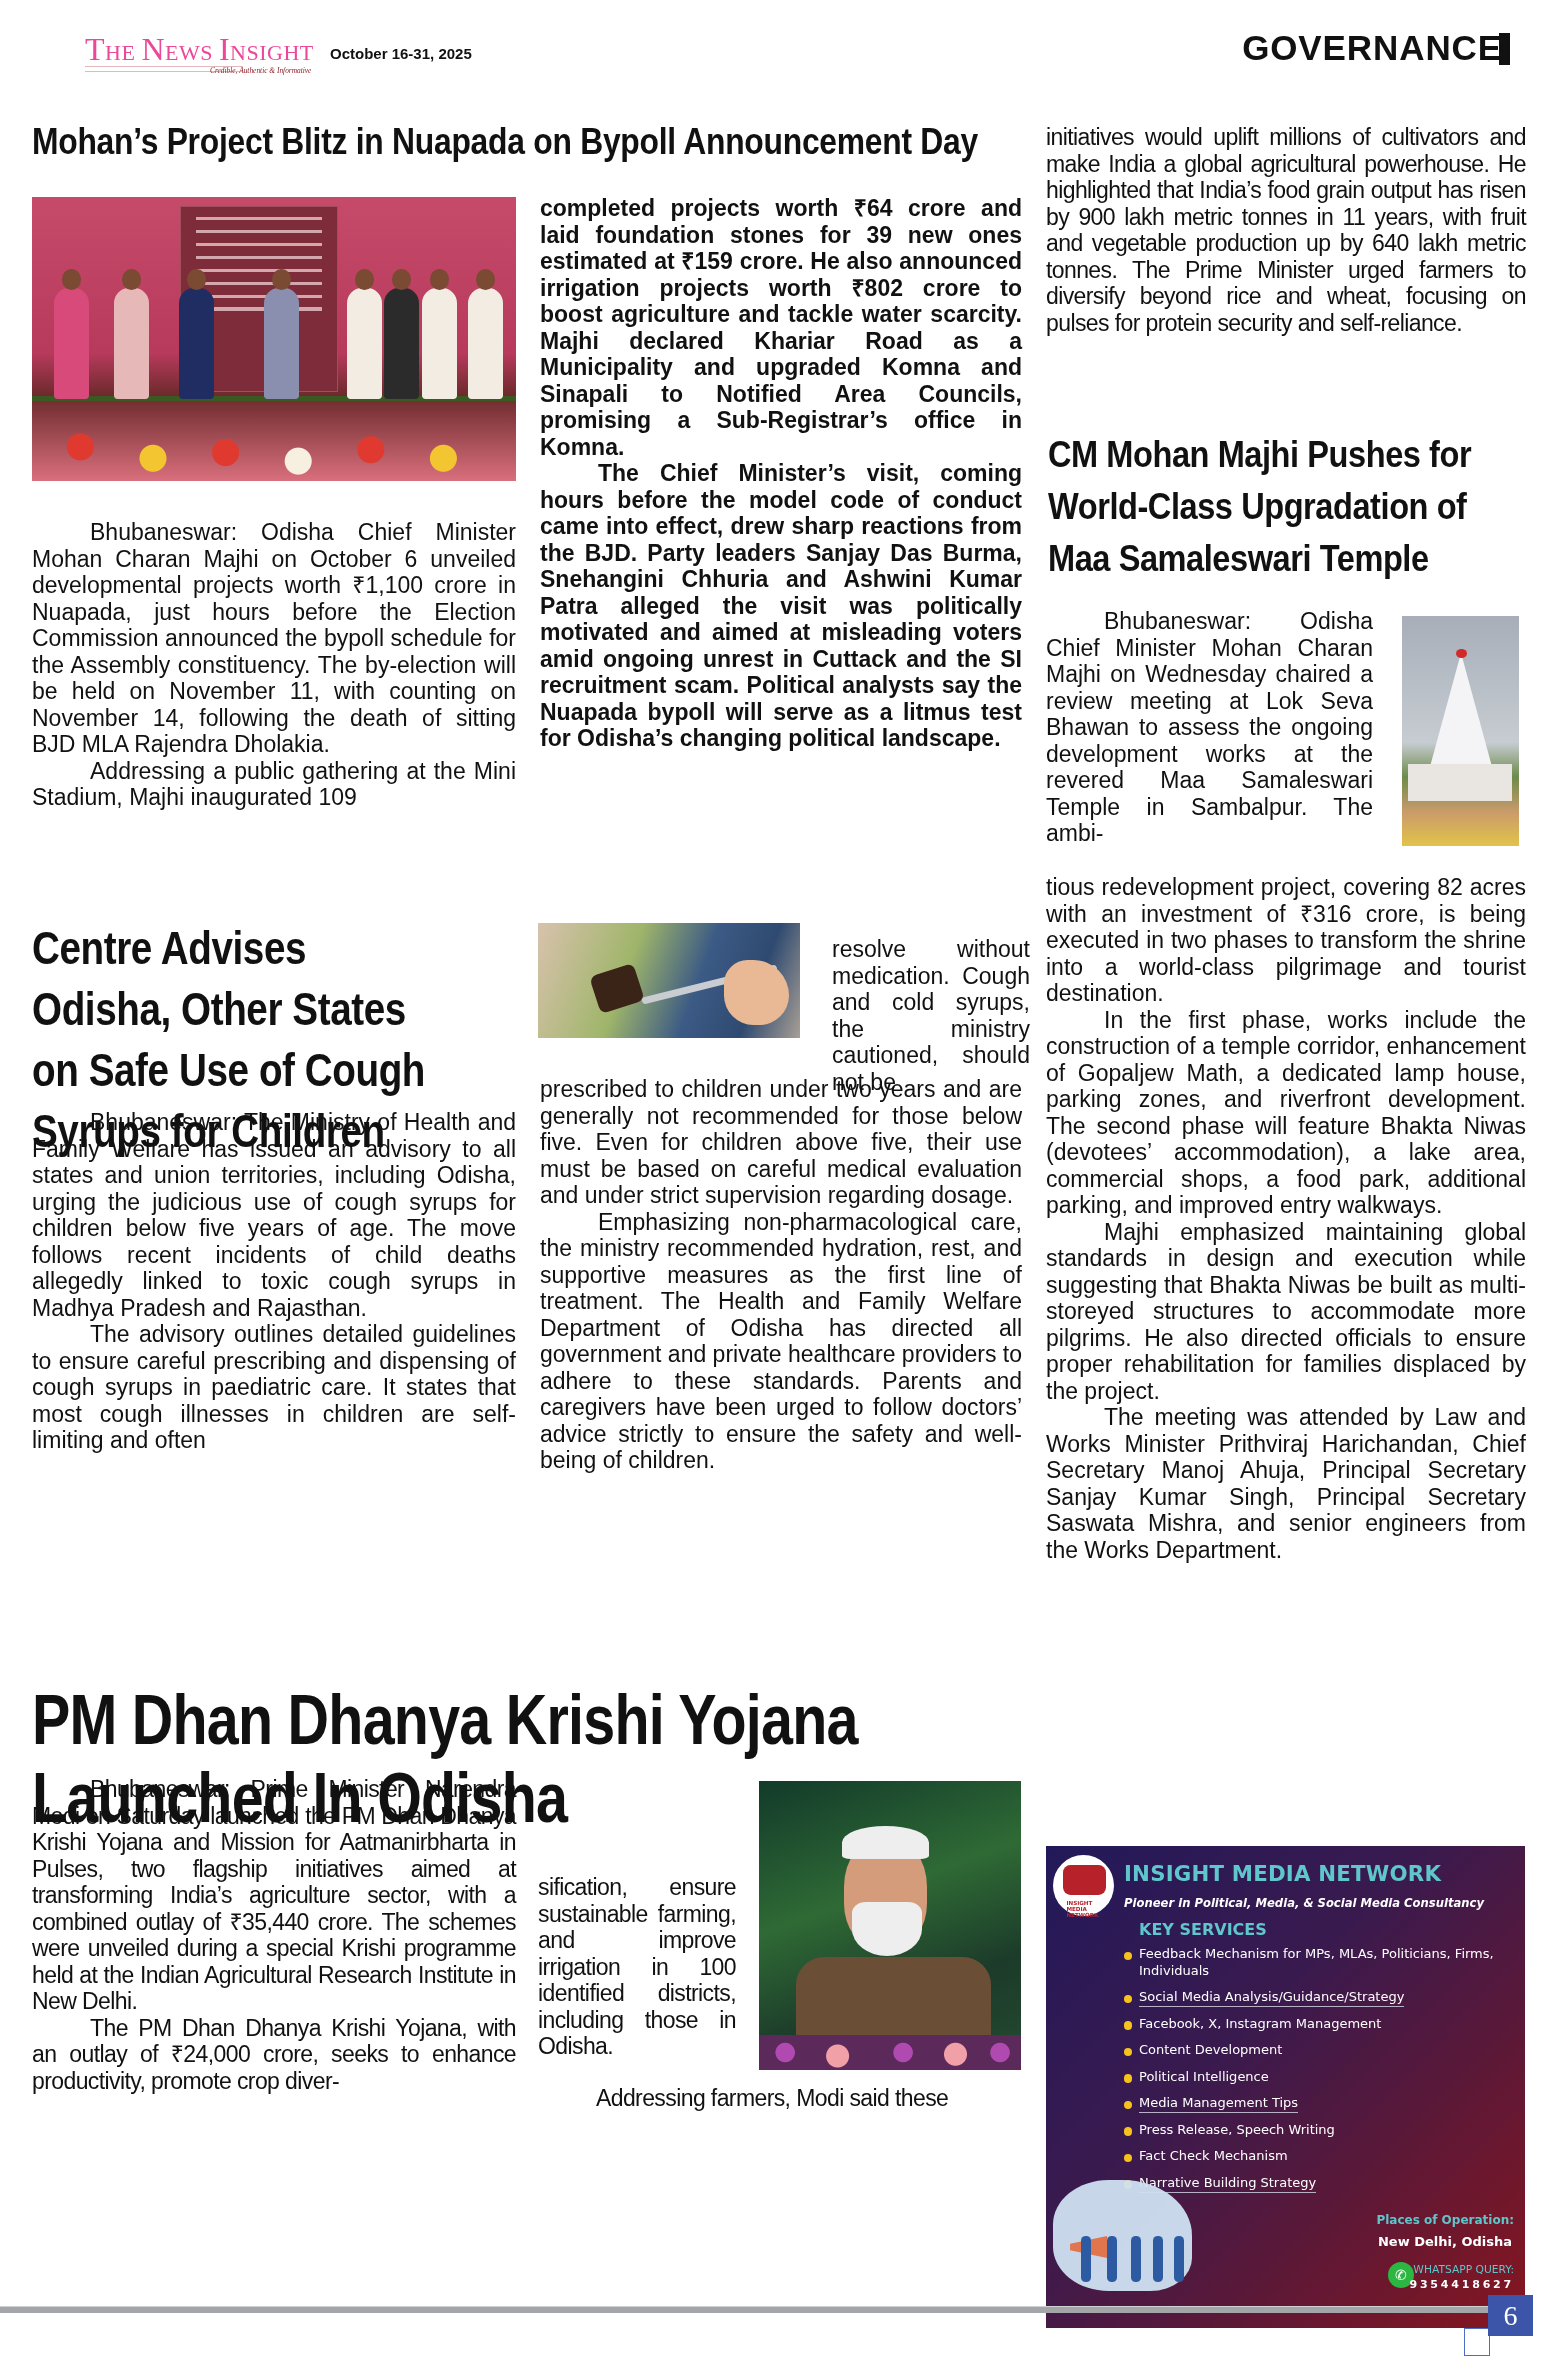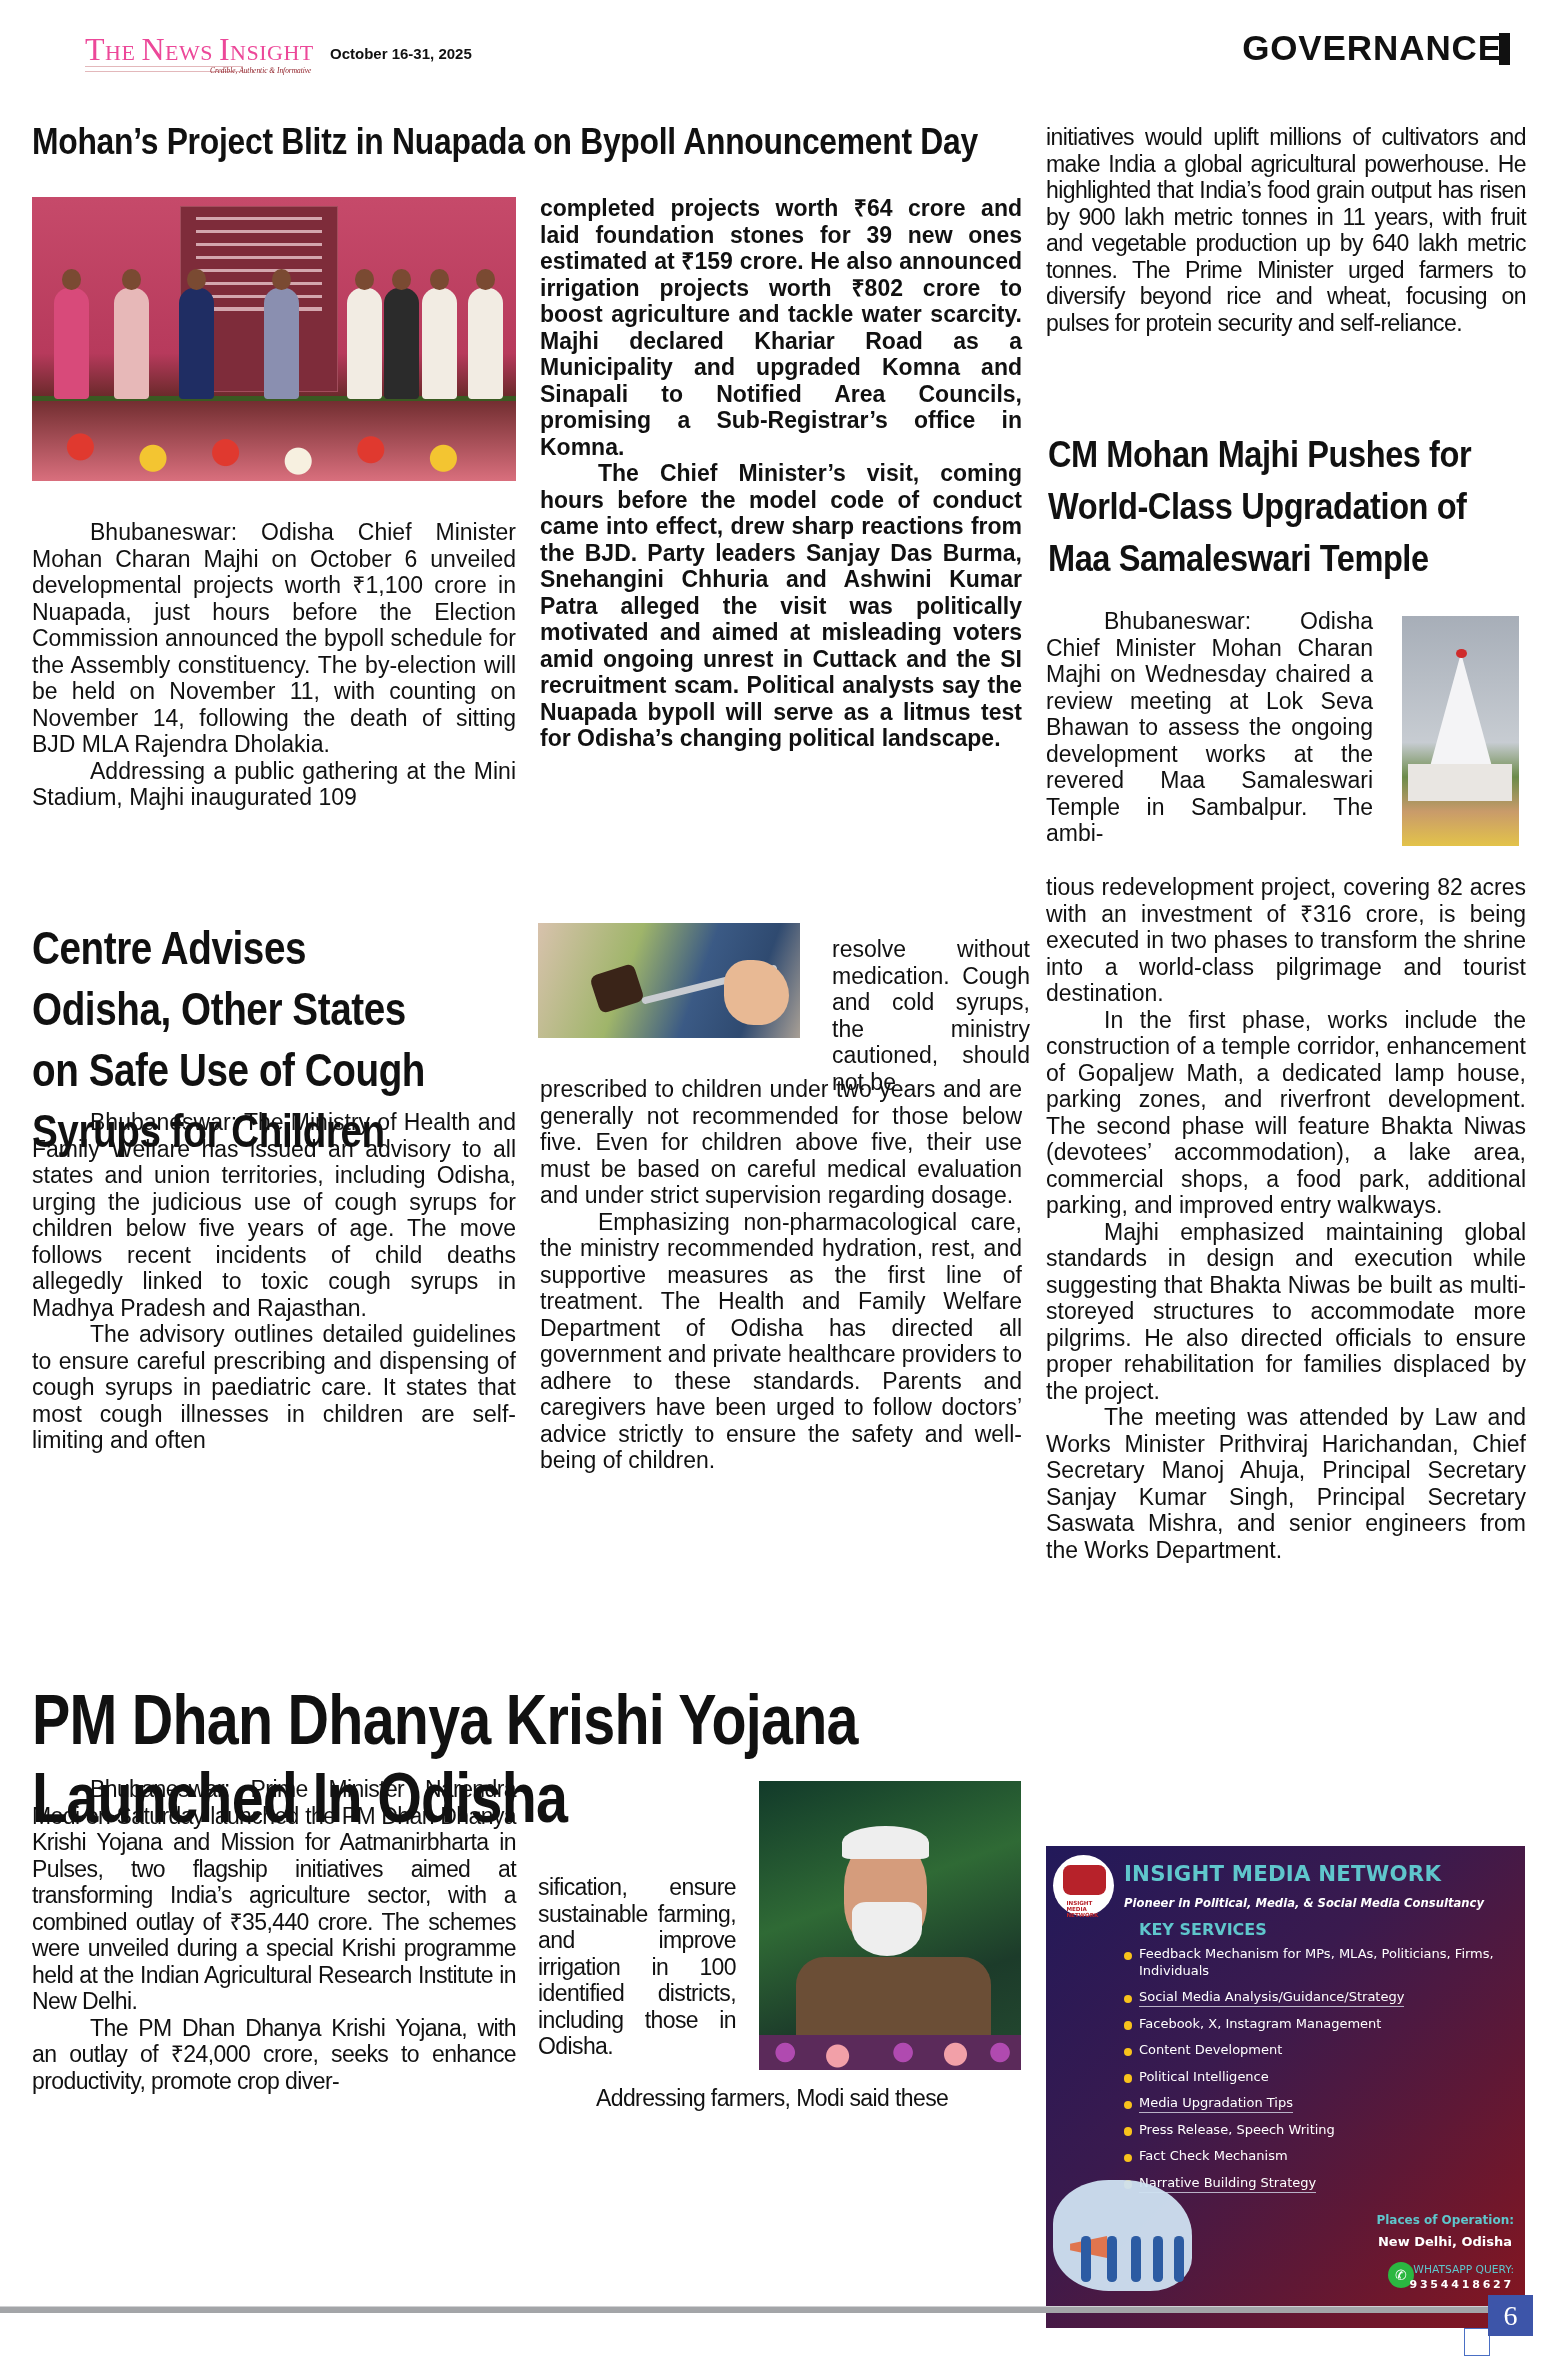--- a/index.html
+++ b/index.html
@@ -210,21 +210,21 @@
   </div>
   <div class="ad-title">INSIGHT MEDIA NETWORK</div>
   <div class="ad-sub">Pioneer in Political, Media, &amp; Social Media Consultancy</div>
   <div class="ad-keys">KEY SERVICES</div>
   <ul class="ad-list">
     <li>Feedback Mechanism for MPs, MLAs, Politicians, Firms, Individuals</li>
     <li class="bold ul"><span>Social Media Analysis/Guidance/Strategy</span></li>
     <li>Facebook, X, Instagram Management</li>
     <li>Content Development</li>
     <li>Political Intelligence</li>
-    <li class="bold ul"><span>Media Upgradation Tips</span></li>
+    <li class="bold ul"><span>Media Management Tips</span></li>
     <li>Press Release, Speech Writing</li>
     <li>Fact Check Mechanism</li>
     <li class="bold ul"><span>Narrative Building Strategy</span></li>
   </ul>
   <div class="ad-illus">
     <div class="mega"></div>
     <div class="fig" style="left:28px;"></div>
     <div class="fig" style="left:54px;"></div>
     <div class="fig" style="left:78px;"></div>
     <div class="fig" style="left:100px;"></div>

